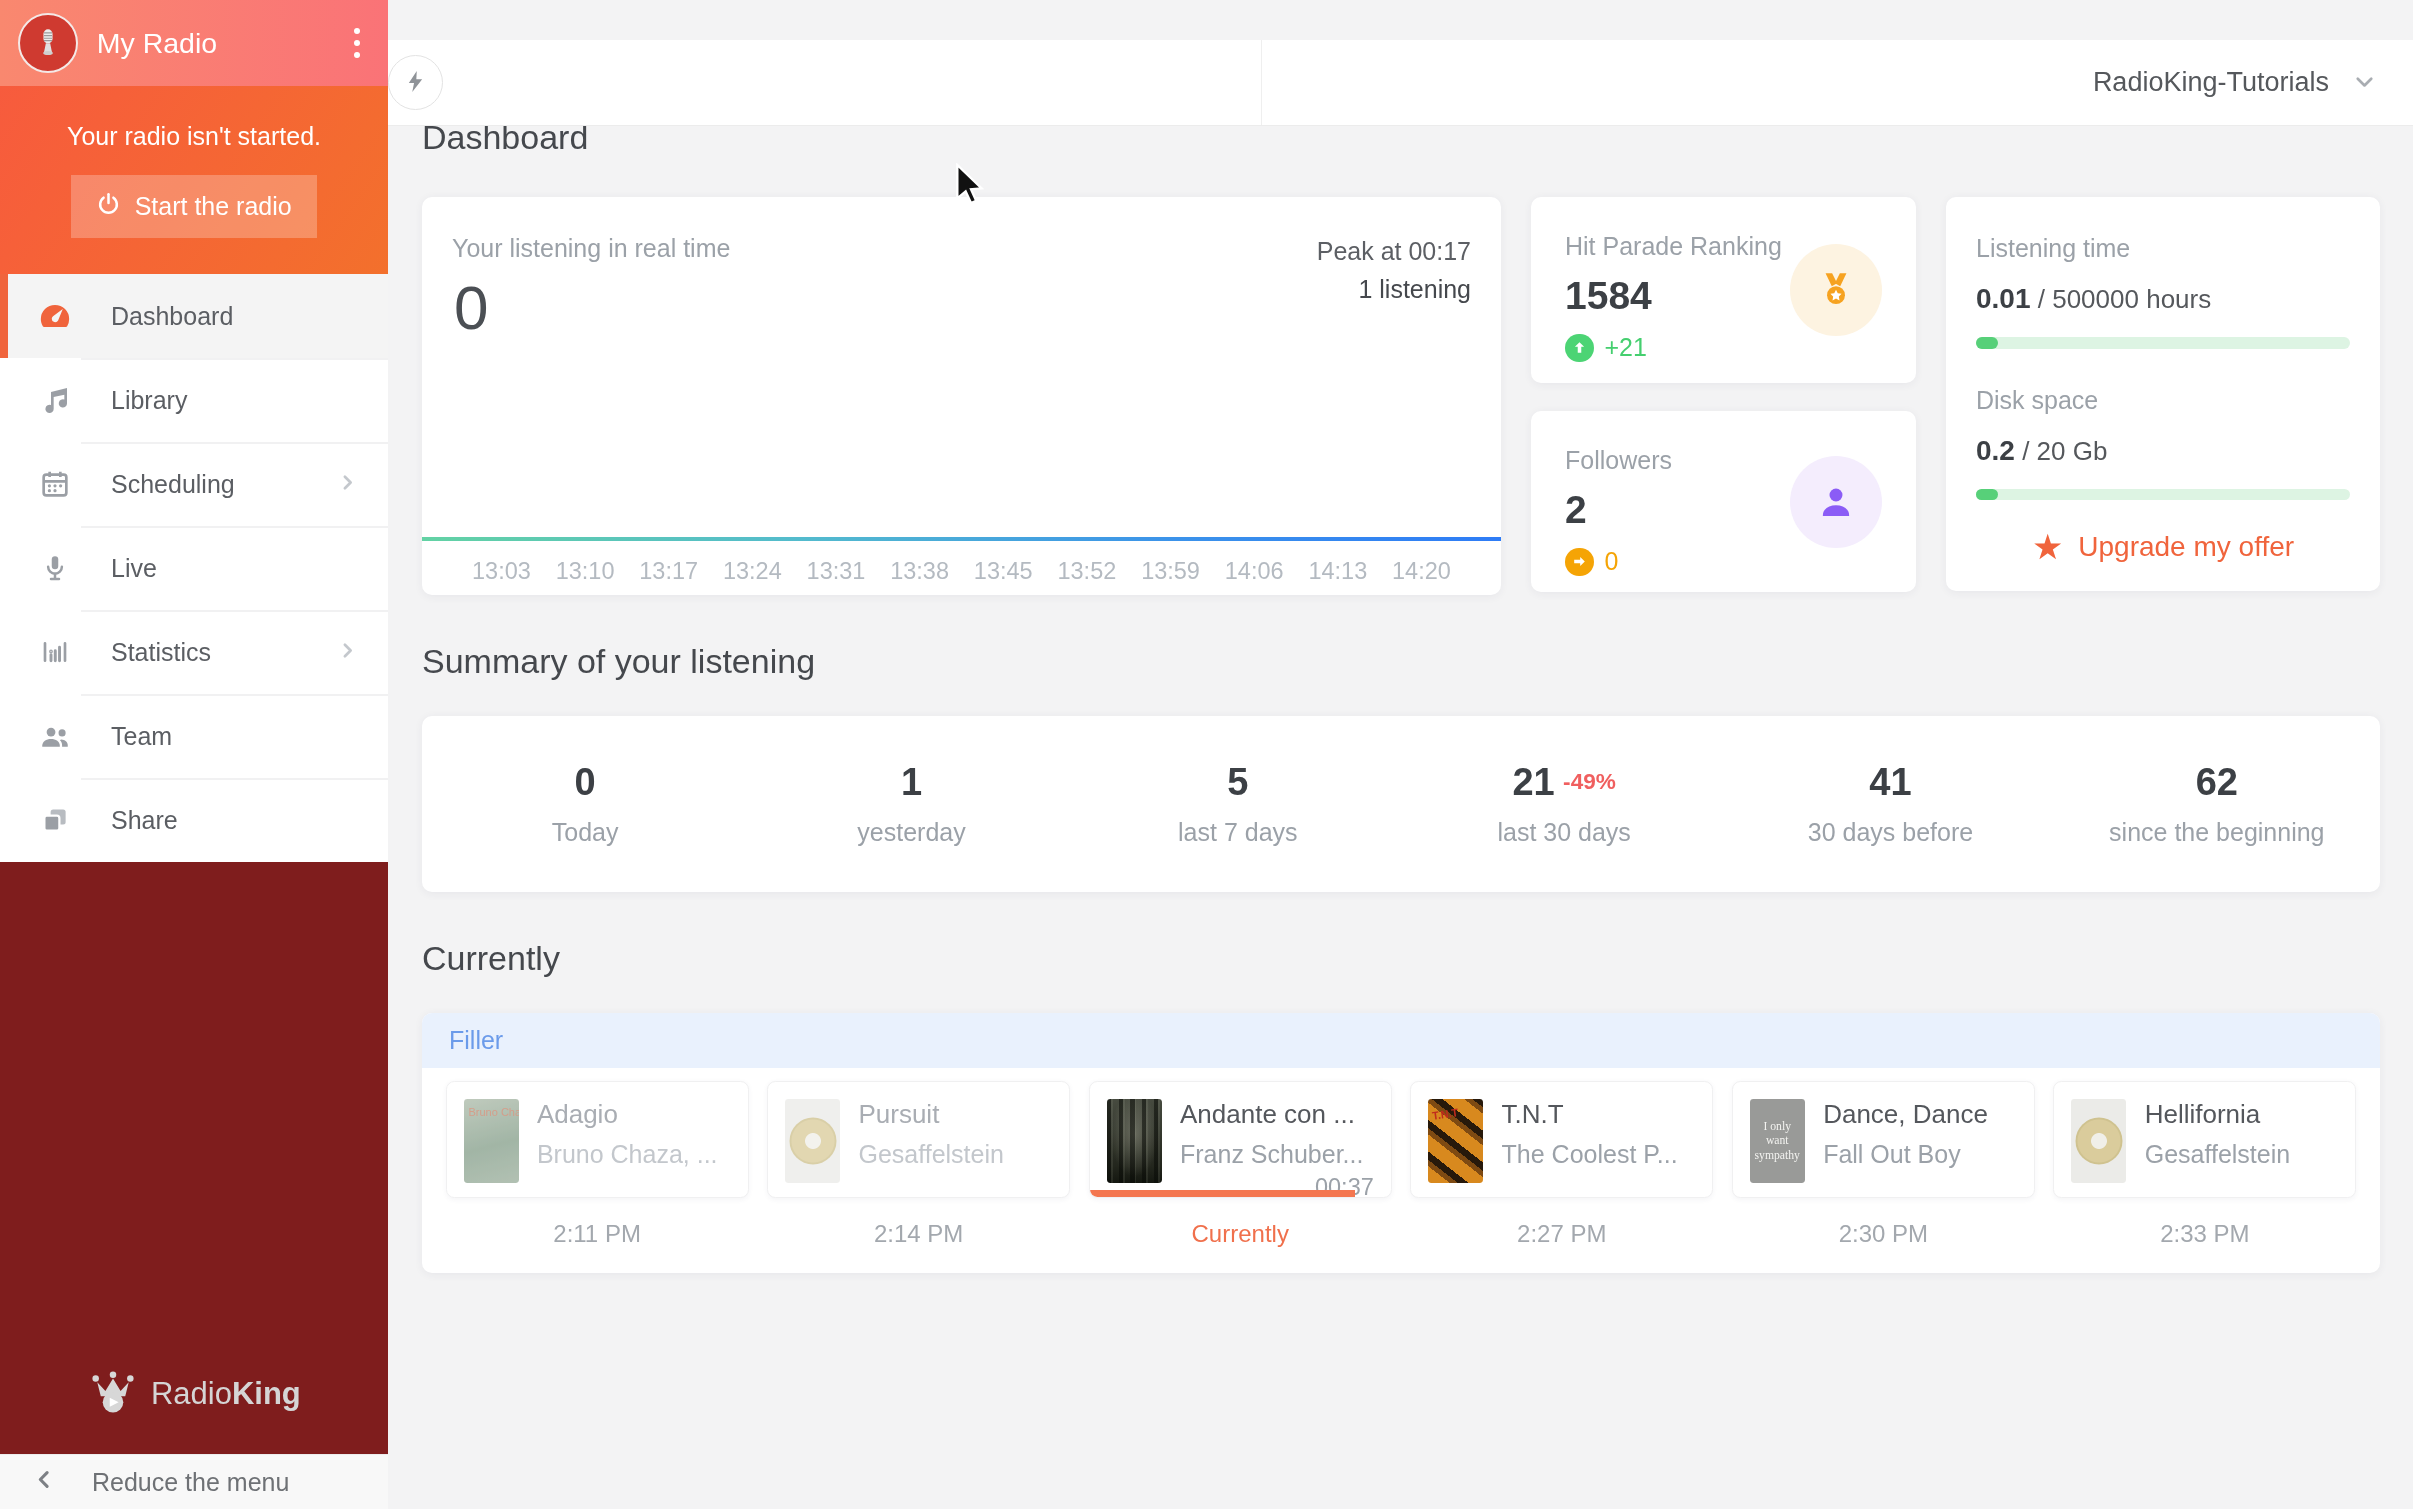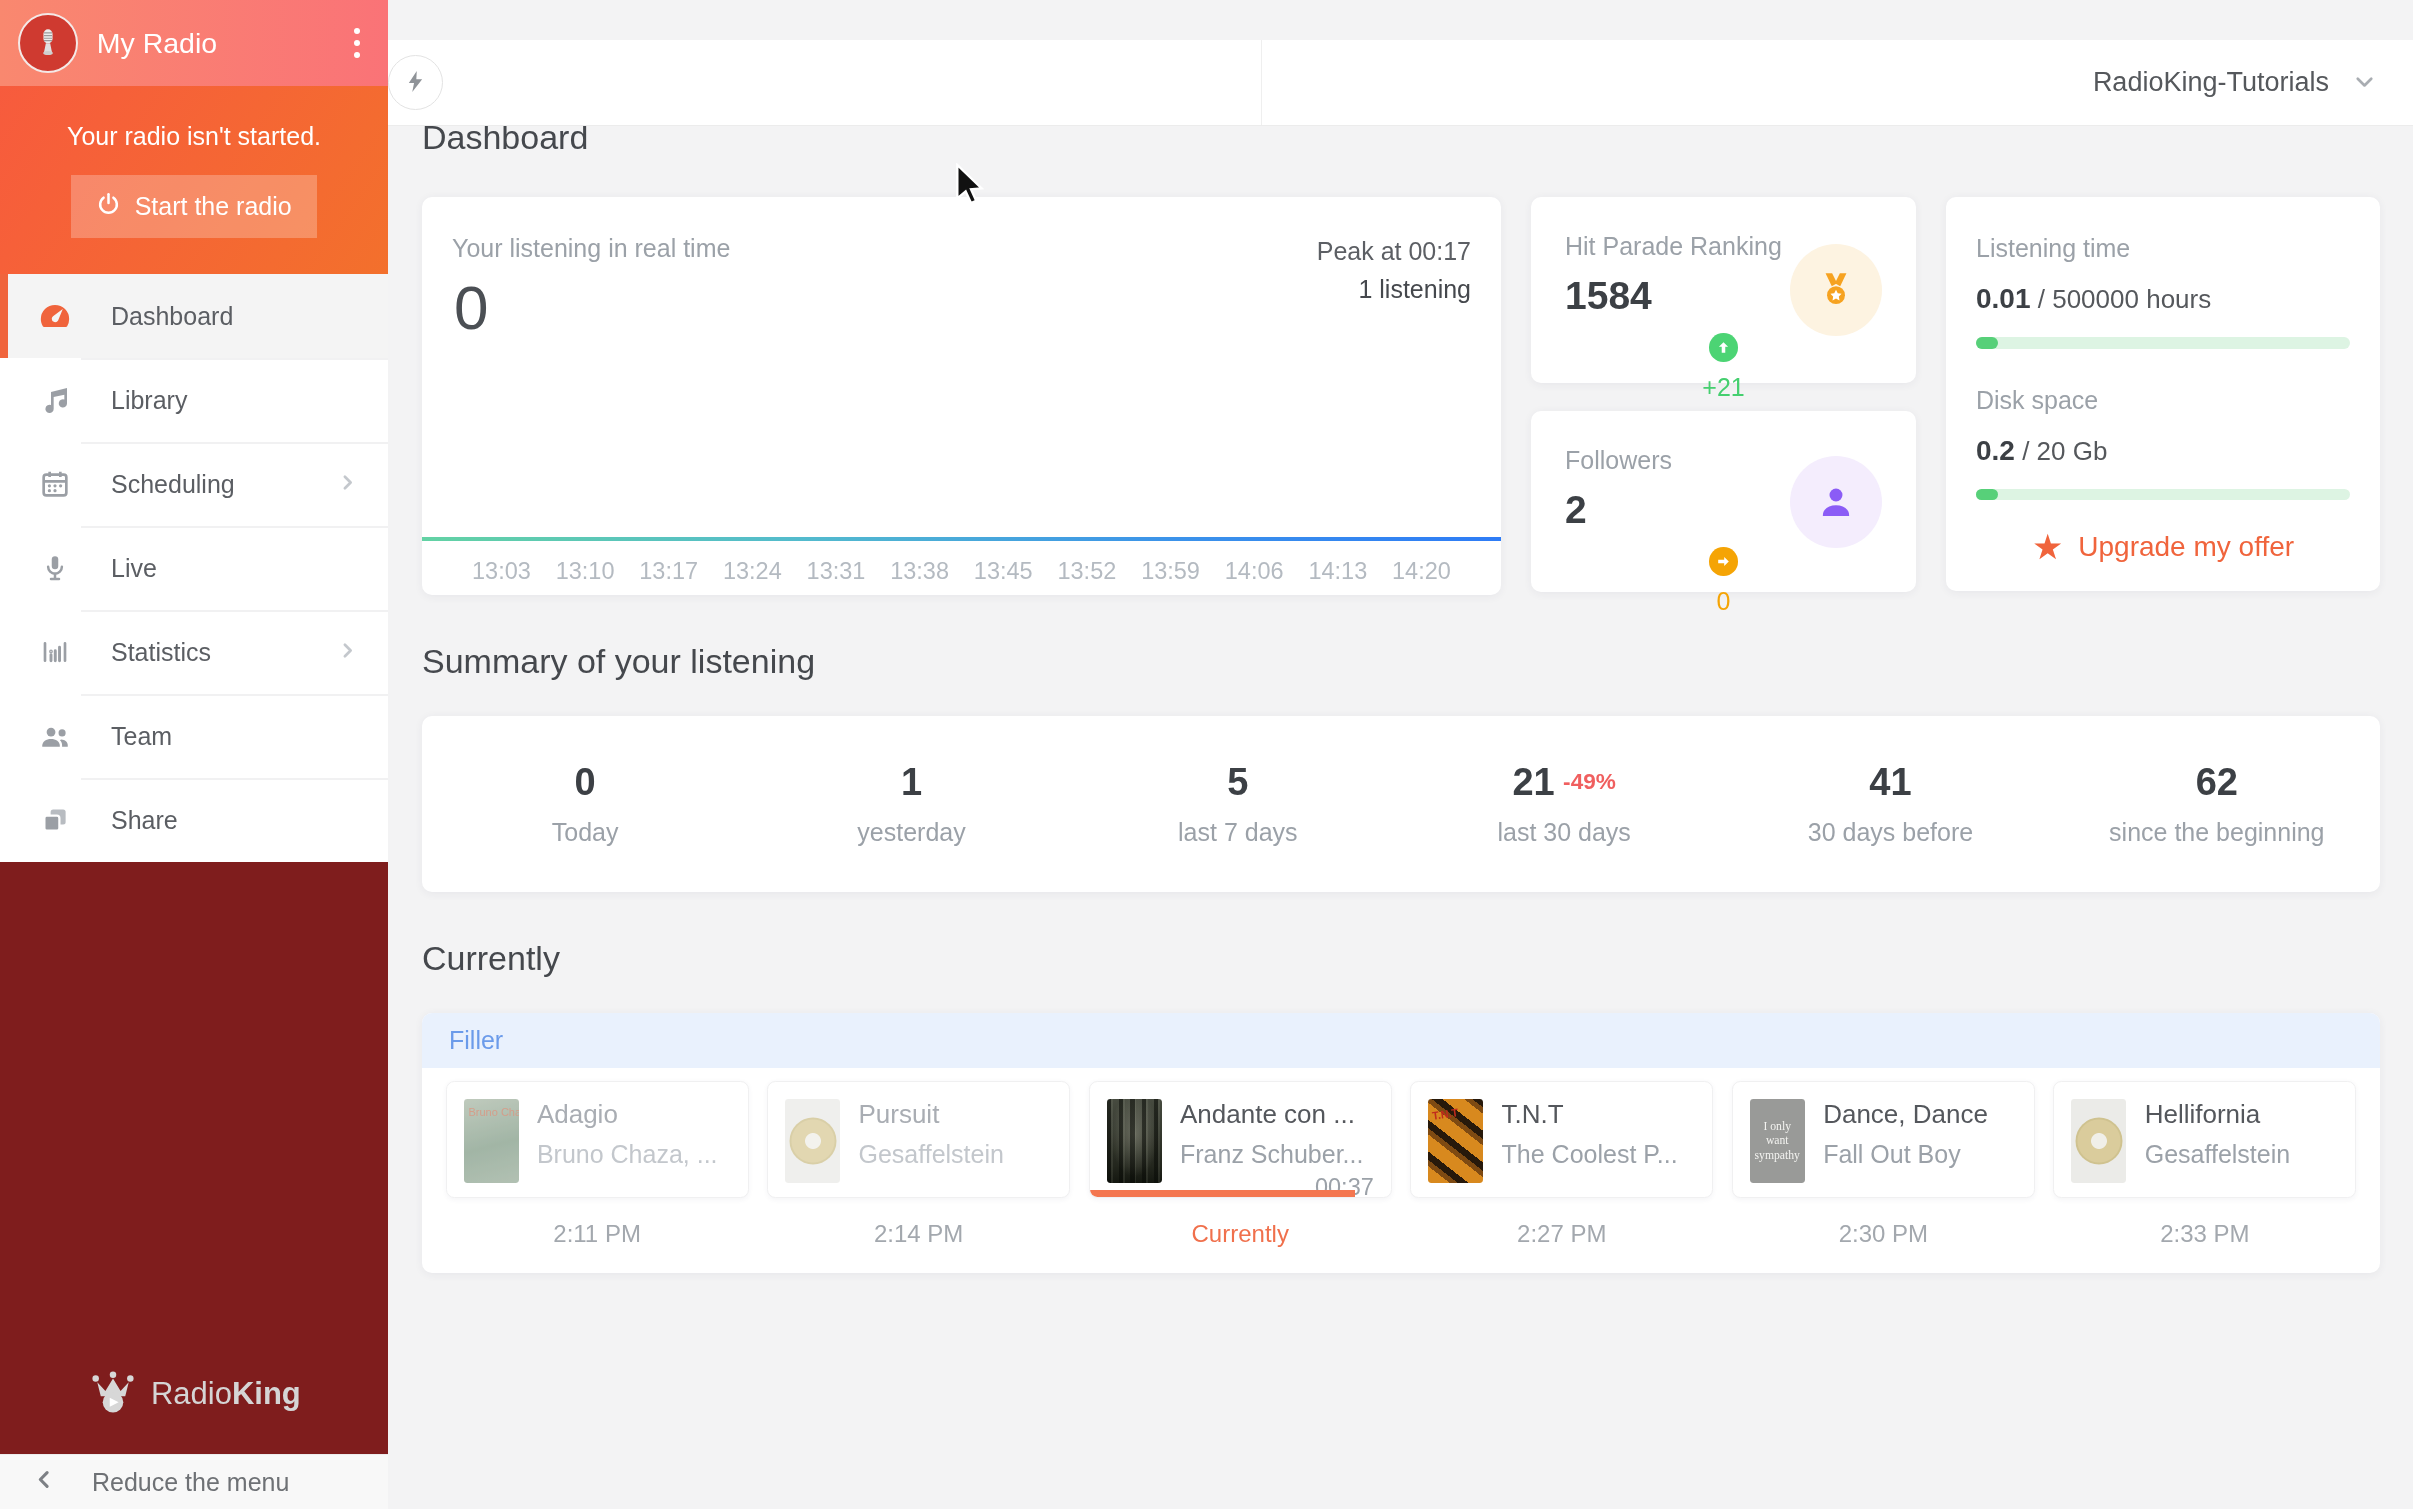--- a/index.html
+++ b/index.html
@@ -80,21 +80,21 @@
   .rt-axis { position:absolute; left:0; right:0; top:361px; display:flex;
     justify-content:space-between; padding:0 50px; font-size:23.5px; color:#b4bac1; }
 
   
   .mid-col { width:385px; display:flex; flex-direction:column; gap:28px; }
   .stat-card { position:relative; padding:35px 34px; }
   .stat-card.hit { height:186px; }
   .stat-card.fol { height:181px; }
   .sc-label { font-size:25px; color:#9ba1a8; }
   .sc-value { font-size:39px; font-weight:700; color:#3c4045; margin-top:13.4px; }
-  .sc-delta { display:flex; align-items:center; gap:11px; margin-top:15px; font-size:25px;flex-direction:column; }
+  .sc-delta { display:flex; align-items:center; gap:11px; margin-top:15px; font-size:25px; }
   .delta-circle { width:28.5px; height:28.5px; border-radius:50%; display:flex;
     align-items:center; justify-content:center; }
   .delta-circle.green { background:#4cd474; }
   .delta-circle.orange { background:#f5a405; }
   .delta-text.green { color:#45cf6f; }
   .delta-text.orange { color:#f5a405; }
   .icon-bubble { position:absolute; right:34px; top:50%; transform:translateY(-50%);
     width:92px; height:92px; border-radius:50%; display:flex; align-items:center; justify-content:center; }
   .bubble-medal { background:#fdf3e1; }
   .bubble-person { background:#f4edfd; }

